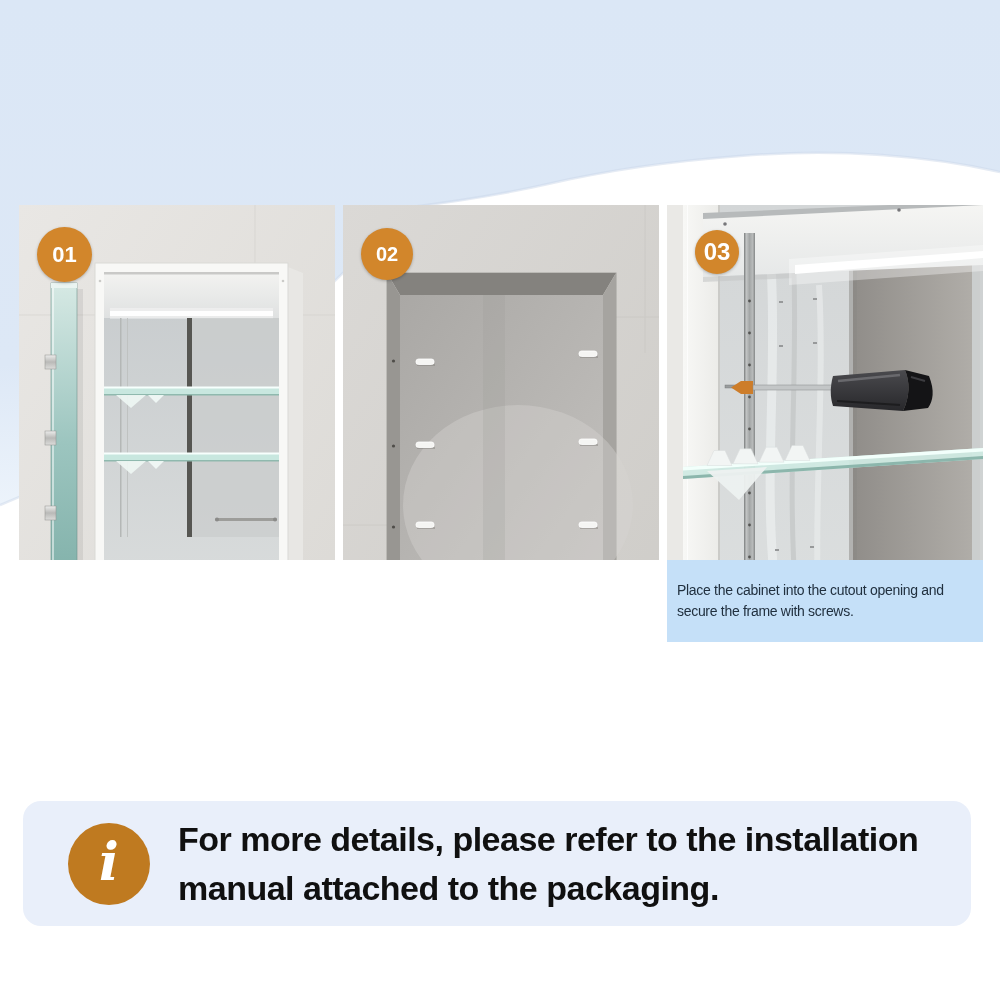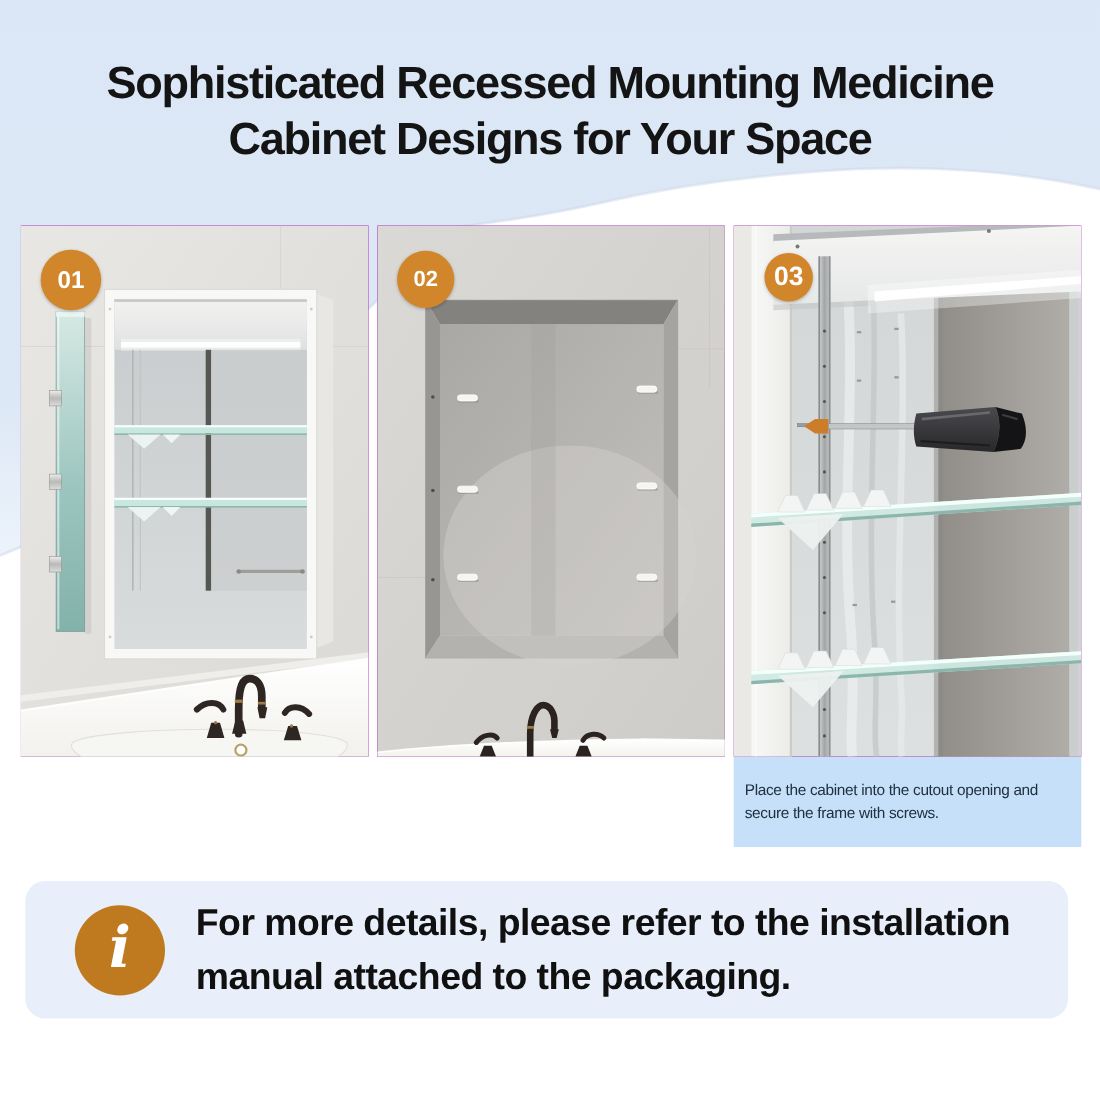--- a/index.html
+++ b/index.html
@@ -4,21 +4,21 @@
 <style>
   html,body{margin:0;padding:0;background:#ffffff;}
   .page{position:relative;width:1000px;height:1000px;background:#ffffff;overflow:hidden;
         font-family:"Liberation Sans",sans-serif;}
   .header-wave{position:absolute;top:0;left:0;display:block;}
   .title{position:absolute;top:50px;left:0;width:1000px;margin:0;text-align:center;
          font-size:41px;font-weight:700;letter-spacing:-1.2px;line-height:1.25;color:#141414;}
   .title span{display:block;}
   .steps{position:absolute;top:205px;left:19px;display:flex;gap:8px;}
   .card{width:316px;}
-  .photo{position:relative;width:316px;height:483px;overflow:hidden;background:#a21caf;}
+  .photo{position:relative;width:316px;height:355px;overflow:hidden;background:#a16207;}
   .photo svg{display:block;}
   .badge{position:absolute;border-radius:50%;background:#d2862b;color:#ffffff;font-weight:700;
          display:flex;align-items:center;justify-content:center;box-shadow:0 1px 3px rgba(0,0,0,.25);}
   .badge-1{left:18px;top:22px;width:55px;height:55px;font-size:22px;}
   .badge-2{left:18px;top:23px;width:52px;height:52px;font-size:20px;}
   .badge-3{left:28px;top:25px;width:44px;height:44px;font-size:24px;}
   .caption{height:82px;background:#c5e0f8;color:#21303f;display:flex;align-items:center;
            box-sizing:border-box;margin:0;}
   .caption-1{font-size:17px;line-height:23px;padding:0 12px;}
   .caption-2{font-size:15.5px;line-height:20px;padding:0 11px;letter-spacing:-0.2px;}
@@ -44,24 +44,20 @@
         <stop offset="0.72" stop-color="#dde8f6"></stop>
         <stop offset="1" stop-color="#ecf3fb"></stop>
       </linearGradient>
     </defs>
     <path d="M0,0 H1000 V172 C930,156 840,148 740,156 C660,162 600,172 548,184
              C500,195 452,202 404,208 C330,296 170,438 0,505 Z" fill="url(#hdrblue)"></path>
     <path d="M0,505 C170,438 330,296 404,208 C452,202 500,195 548,184 C600,172 660,162 740,156
              C840,148 930,156 1000,172" fill="none" stroke="#ccd8ea" stroke-width="2.5" opacity="0.5"></path>
   </svg>
 
-  <h1 class="title">
-    <span>Sophisticated Recessed Mounting Medicine</span>
-    <span>Cabinet Designs for Your Space</span>
-  </h1>
 
   <div class="steps">
 
     <section class="card">
       <div class="photo">
         <svg width="316" height="483" viewBox="0 0 316 483">
           <defs>
             <linearGradient id="p1wall" x1="0" y1="0" x2="1" y2="1">
               <stop offset="0" stop-color="#e9e7e4"></stop>
                 <stop offset="1" stop-color="#dbd9d5"></stop>

